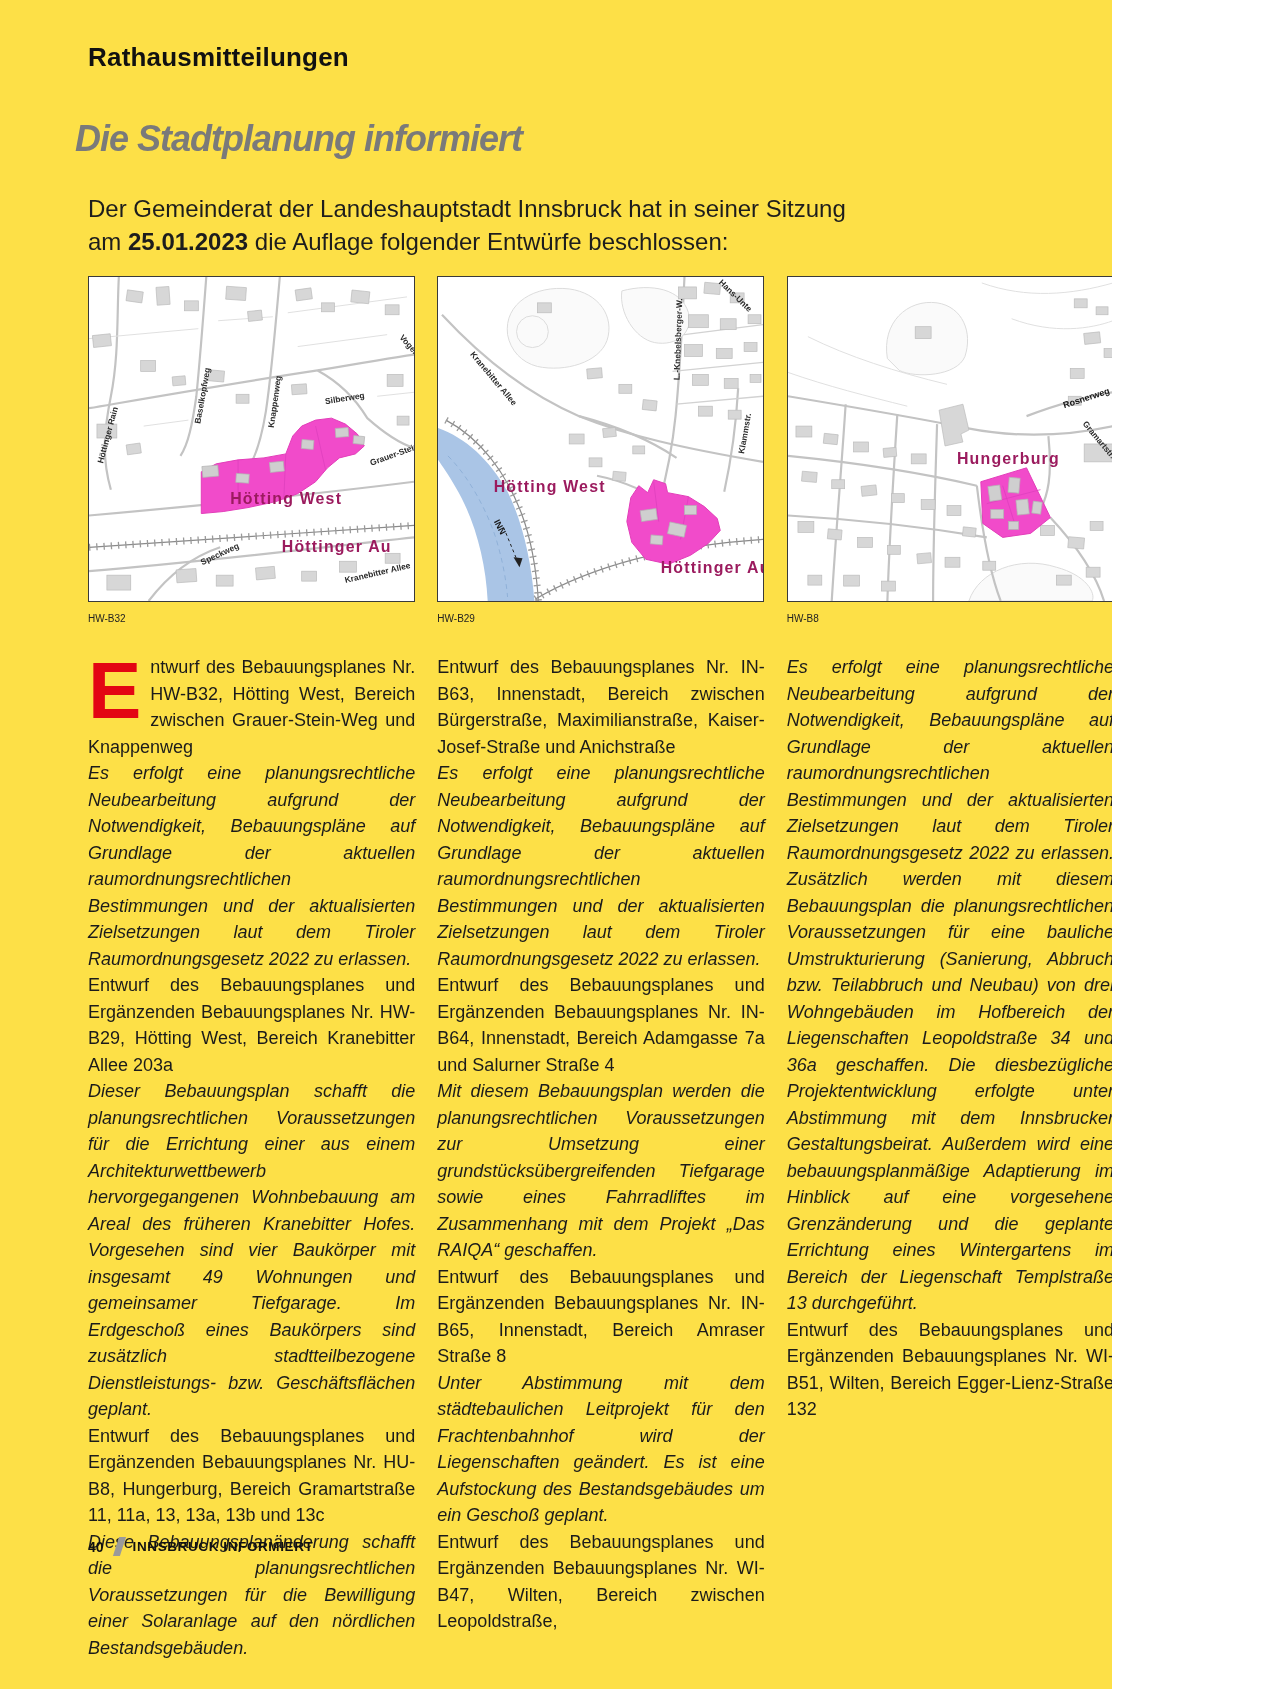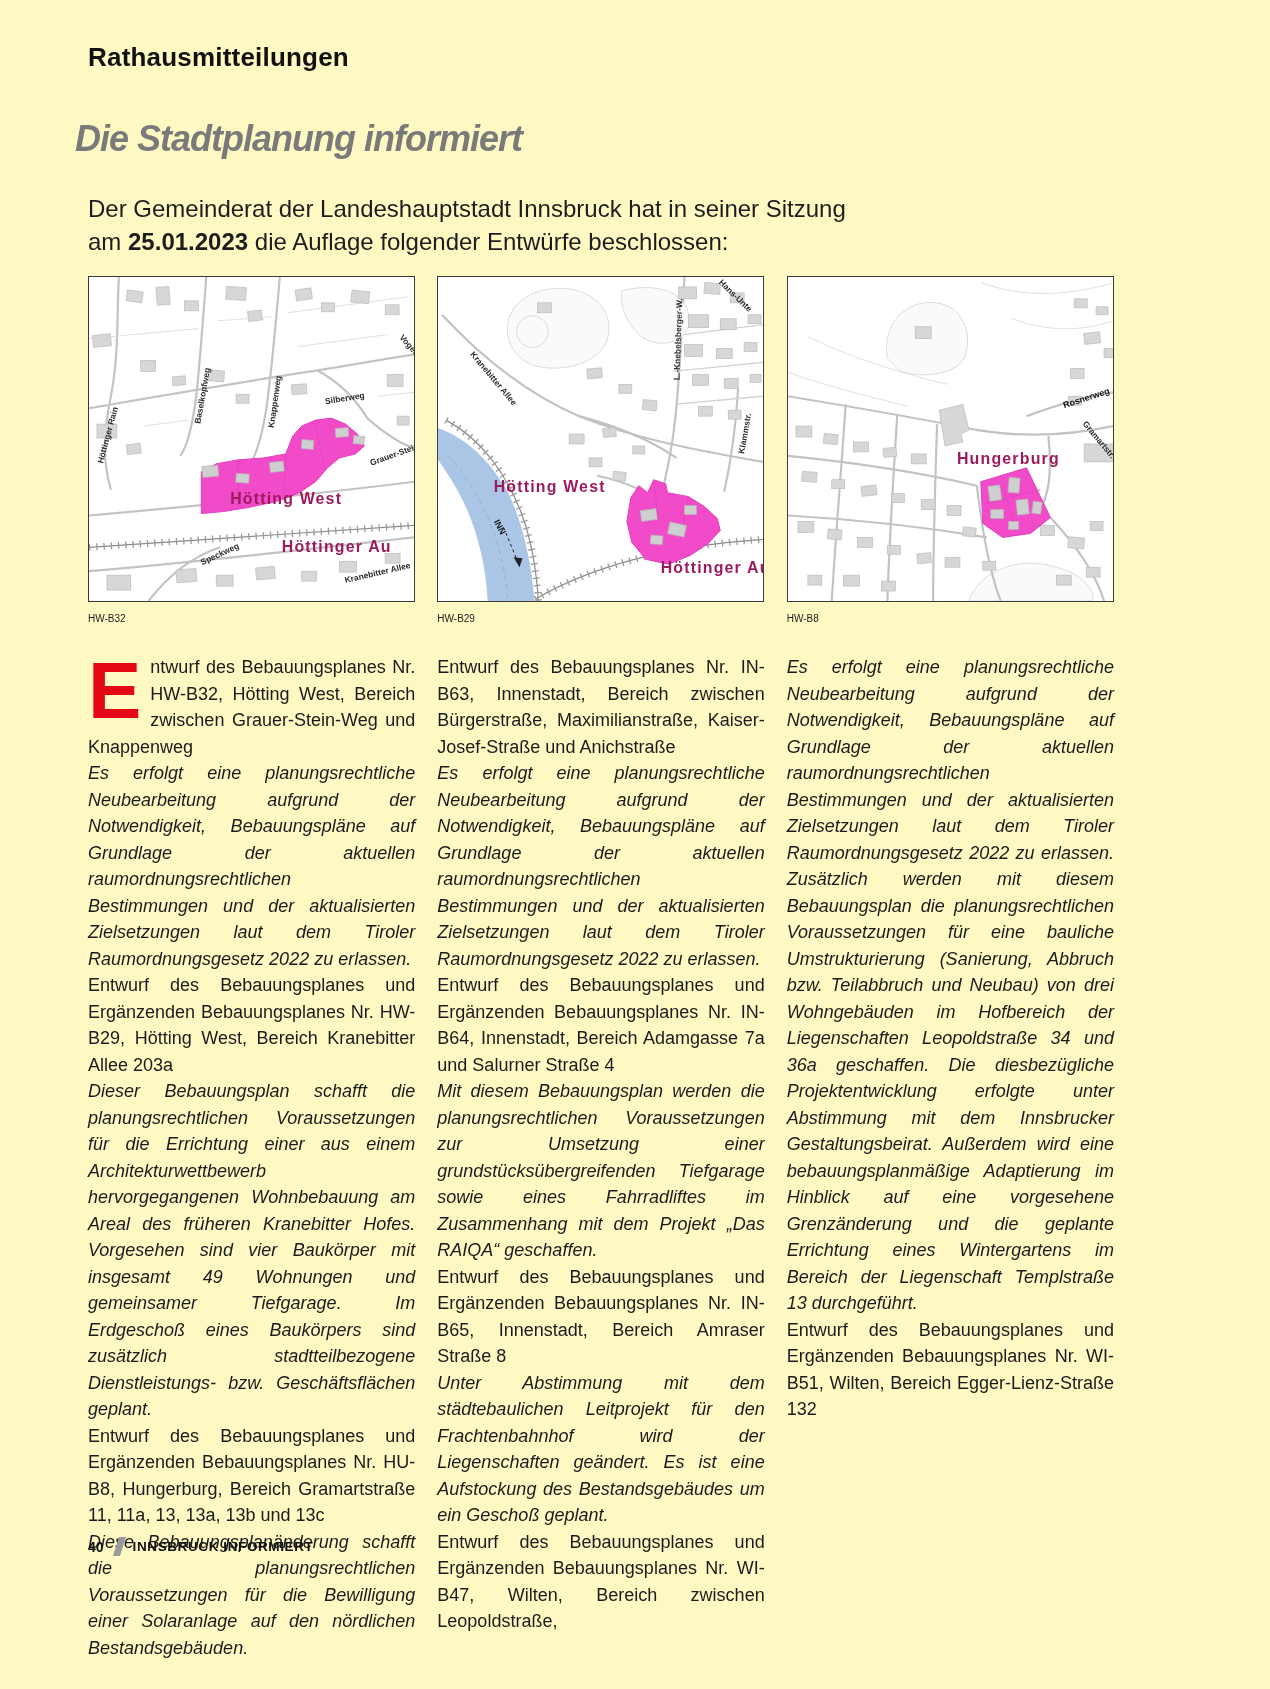--- a/index.html
+++ b/index.html
@@ -1,17 +1,17 @@
 <!DOCTYPE html>
 <html lang="de"><head>
 <meta charset="utf-8">
 <style>
   html,body{margin:0;padding:0;}
   body{background:#ffffff;font-family:"Liberation Sans",sans-serif;color:#1b1b1b;}
-  .page{position:relative;width:1270px;height:1689px;background:#fef9c3;overflow:hidden;}
+  .page{position:relative;width:1112px;height:1689px;background:#fde047;overflow:hidden;}
 
   .kicker{position:absolute;top:42px;left:88px;font-size:26px;font-weight:bold;color:#111;letter-spacing:.2px;}
   .title{position:absolute;top:118px;left:75px;font-size:36px;font-weight:bold;font-style:italic;color:#7a7a7a;letter-spacing:-1px;}
   .intro{position:absolute;top:192px;left:88px;width:840px;font-size:24px;line-height:33px;color:#1d1d1d;}
   .intro b{font-weight:bold;}
 
   .maps-row{position:absolute;top:276px;left:88px;width:1026px;display:grid;grid-template-columns:repeat(3,1fr);column-gap:22px;}
   figure.map{margin:0;}
   .map-frame{border:1px solid #3a3a3a;background:#fff;overflow:hidden;width:325px;height:324px;}
   .map-frame svg{display:block;}

